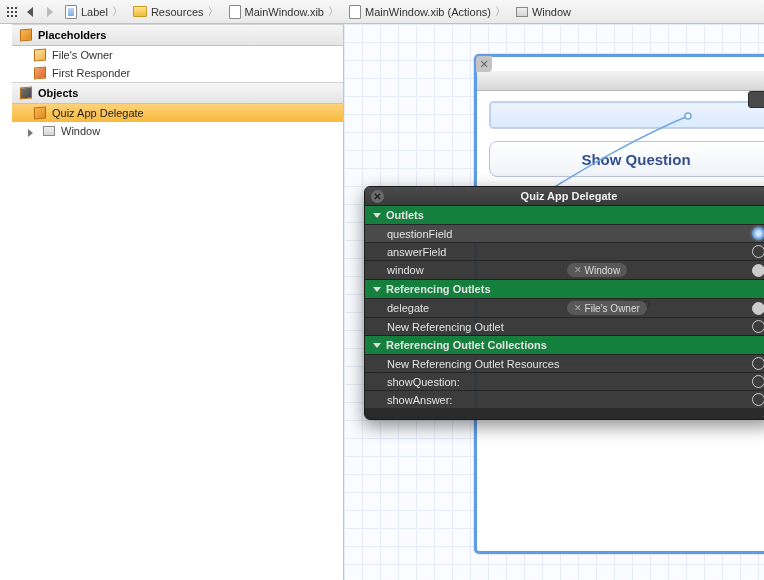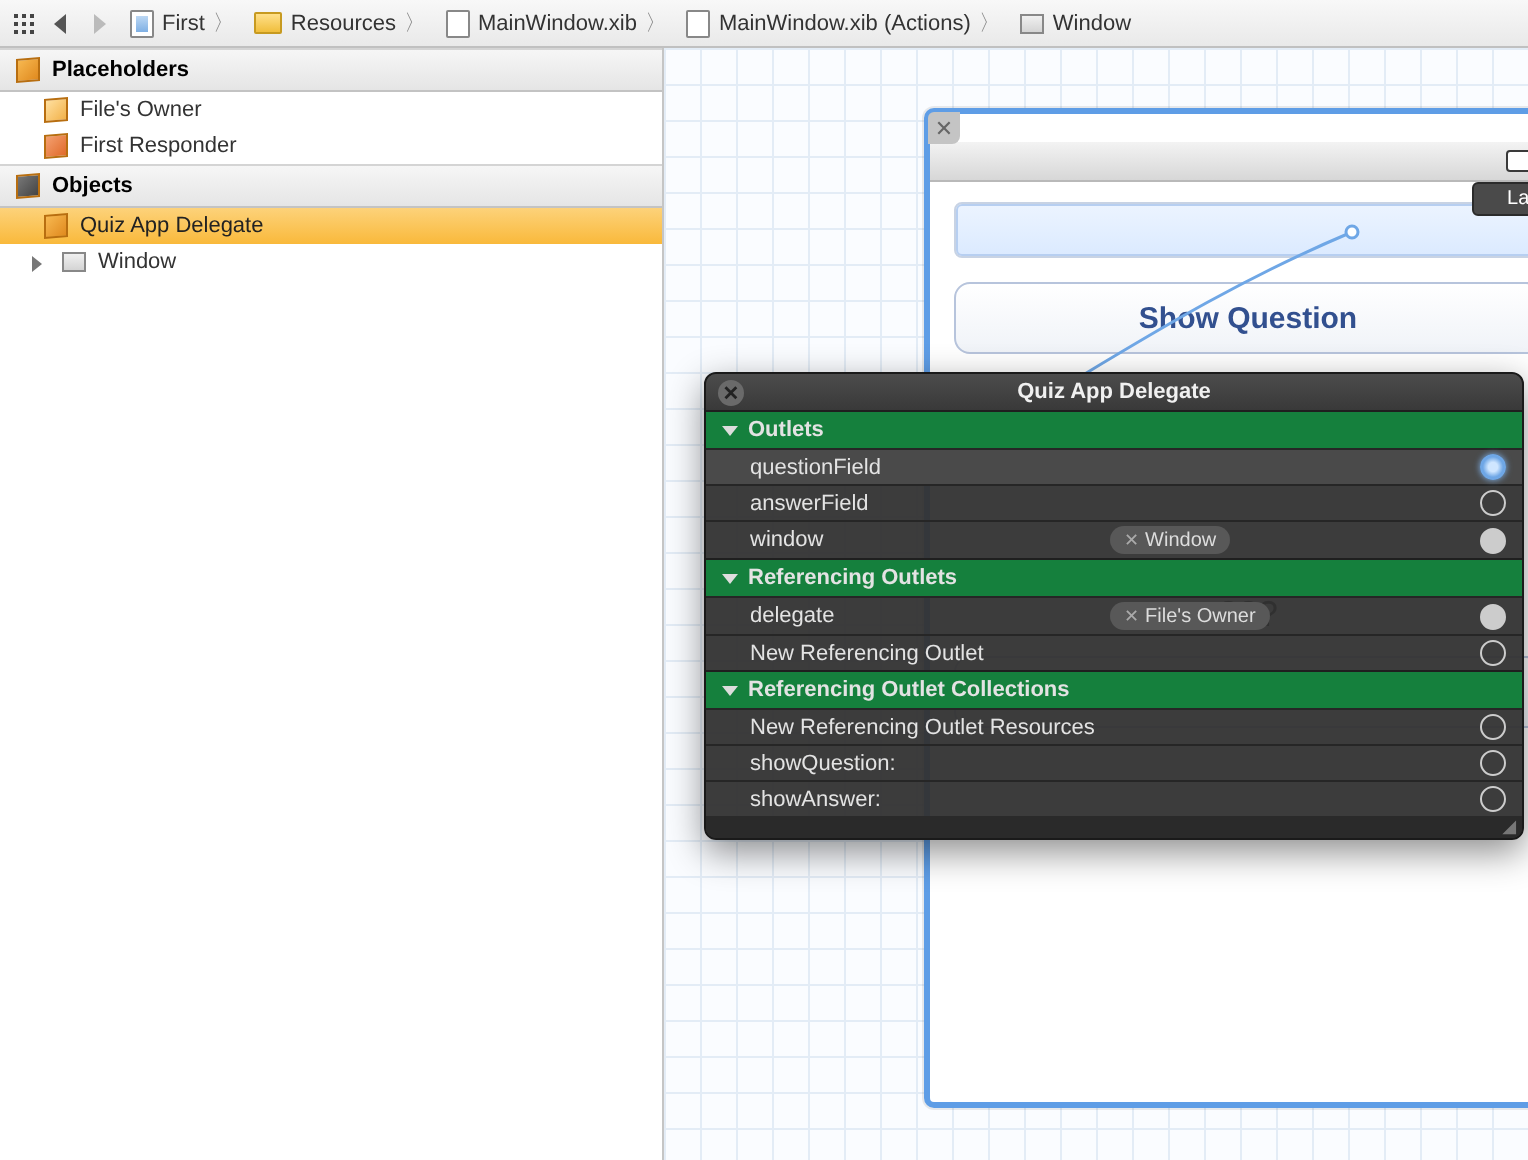--- a/index.html
+++ b/index.html
@@ -35,20 +35,21 @@
   .main {
     display:flex;
     height: calc(100% - 24px);
   }
   .sidebar {
     width: 332px;
     background: #fff;
     border-right: 1px solid #c5c5c5;
     position: relative;
     z-index: 1;
+    margin-left: 12px;
   }
   .panel-header {
     background: linear-gradient(#f6f6f6,#e5e5e5);
     border-top: 1px solid #d4d4d4;
     border-bottom: 1px solid #c3c3c3;
     padding: 4px 8px;
     font-weight: bold;
     display:flex; align-items:center; gap:6px;
   }
   .tree-row {
@@ -273,21 +274,21 @@
 <div class="jumpbar">
   <span class="dots-icon"></span>
   <span class="nav-btn">
     <span class="tri" style="border-width:5px 6px 5px 0;border-color:transparent #555 transparent transparent;"></span>
   </span>
   <span class="nav-btn">
     <span class="tri" style="border-width:5px 0 5px 6px;border-color:transparent transparent transparent #bbb;"></span>
   </span>
   <span class="crumb">
     <span class="file-icon blue"></span>
-    <span>First</span>
+    <span>Label</span>
     <span class="sep">〉</span>
   </span>
   <span class="crumb">
     <span class="folder-icon"></span>
     <span>Resources</span>
     <span class="sep">〉</span>
   </span>
   <span class="crumb">
     <span class="file-icon"></span>
     <span>MainWindow.xib</span>

